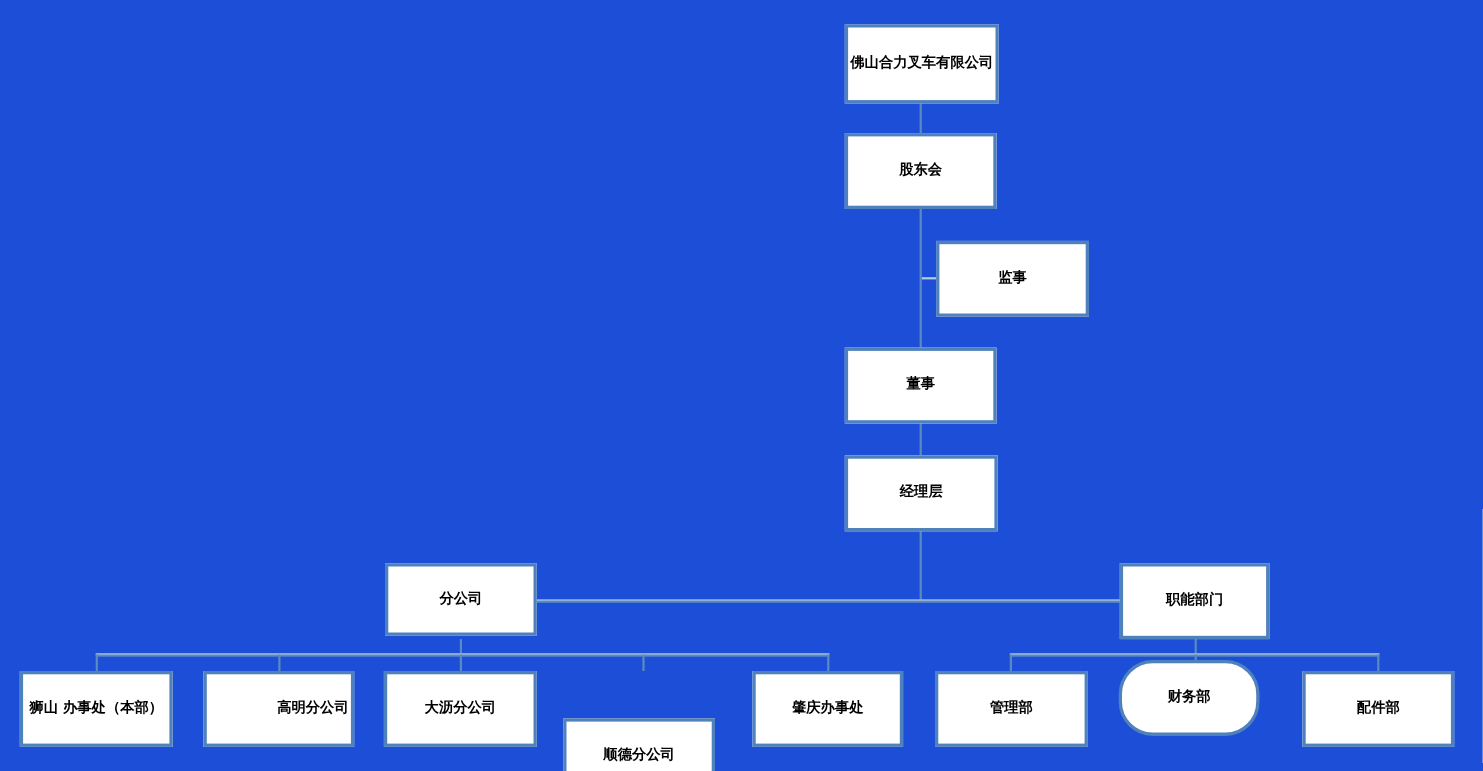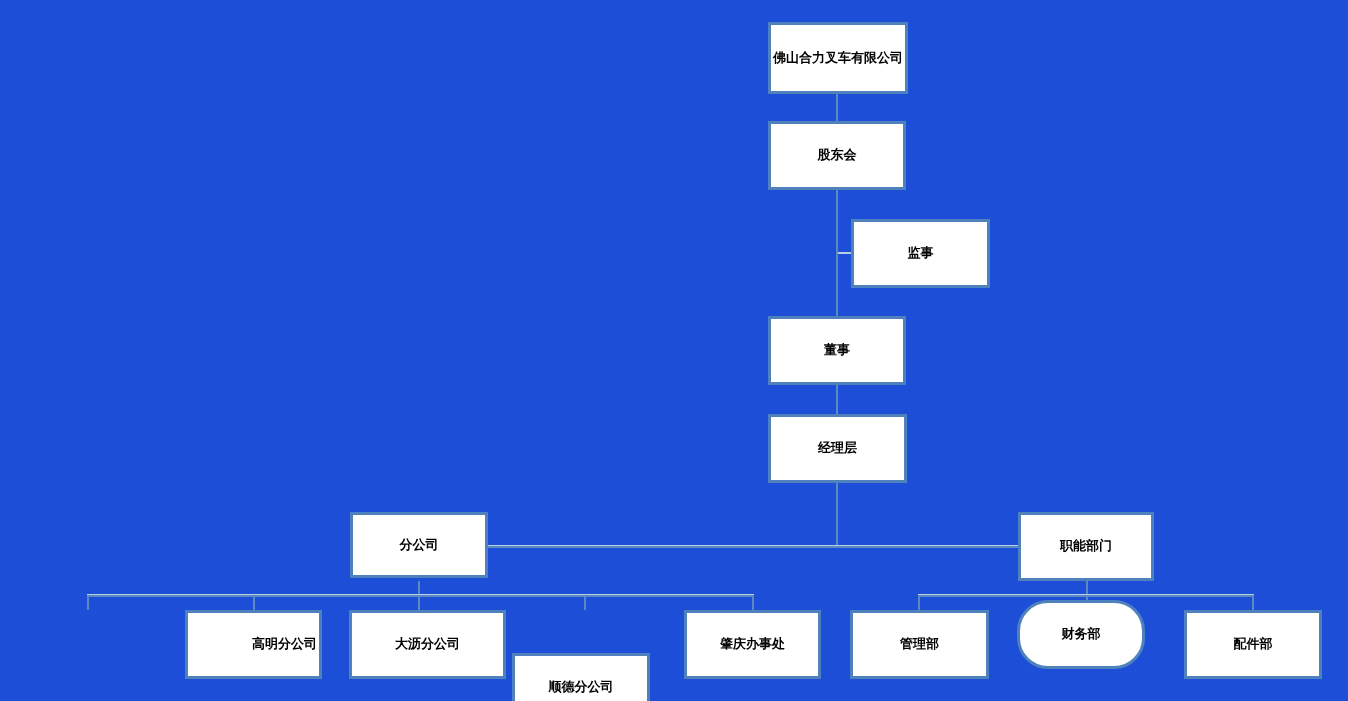--- a/index.html
+++ b/index.html
@@ -83,24 +83,27 @@
     </div>
     <div class="node" style="left: 768px; top: 414px; width: 139px; height: 69px;">
       <span class="label">经理层</span>
     </div>
     <div class="node" style="left: 350px; top: 512px; width: 138px; height: 66px;">
       <span class="label">分公司</span>
     </div>
     <div class="node" style="left: 1018px; top: 512px; width: 136px; height: 69px;">
       <span class="label">职能部门</span>
     </div>
+    <div class="node" style="left: 18px; top: 610px; width: 139px; height: 69px;">
+      <span class="label">狮山 办事处（本部）</span>
+    </div>
     <div class="node" style="left: 185px; top: 610px; width: 137px; height: 69px; justify-content: flex-end;">
       <span class="label">高明分公司</span>
     </div>
-    <div class="node" style="left: 349px; top: 610px; width: 157px; height: 69px;">
+    <div class="node" style="left: 349px; top: 610px; width: 139px; height: 69px;">
       <span class="label">大沥分公司</span>
     </div>
     <div class="node" style="left: 512px; top: 610px; width: 138px; height: 69px; margin-top: 43px;">
       <span class="label">顺德分公司</span>
     </div>
     <div class="node" style="left: 684px; top: 610px; width: 137px; height: 69px;">
       <span class="label">肇庆办事处</span>
     </div>
     <div class="node" style="left: 850px; top: 610px; width: 139px; height: 69px;">
       <span class="label">管理部</span>

